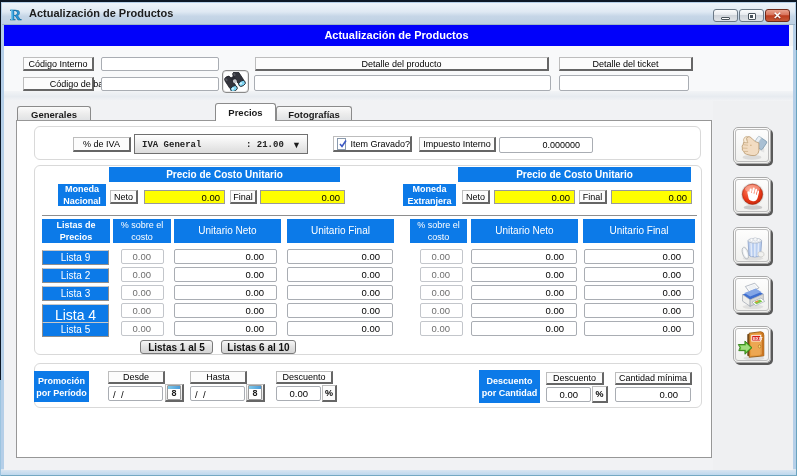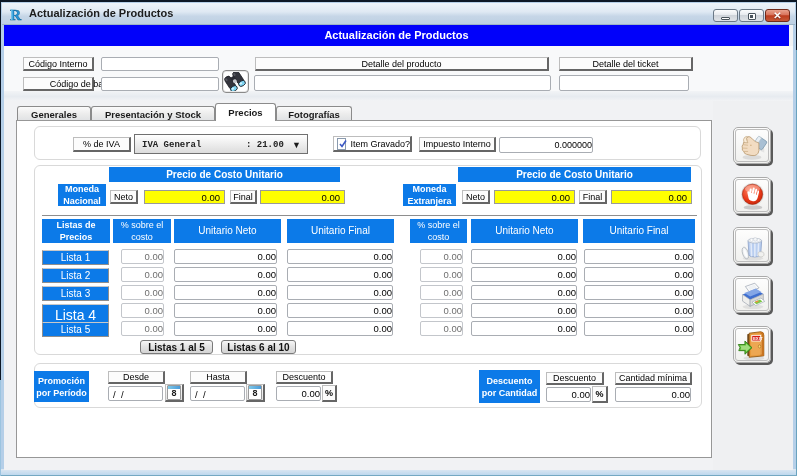--- a/index.html
+++ b/index.html
@@ -19,21 +19,21 @@
 .winbtn{top:9px;height:13px;border:1px solid #6a7886;border-radius:3px;box-sizing:border-box;}
 #btn-min{left:713px;width:25px;background:linear-gradient(#fbfcfd,#e7eaee 45%,#cfd4da 50%,#dfe3e8);}
 #btn-max{left:739px;width:25px;background:linear-gradient(#fbfcfd,#e7eaee 45%,#cfd4da 50%,#dfe3e8);}
 #btn-close{left:765px;width:25px;background:linear-gradient(#e8a18c,#d8745c 45%,#bc3c1e 52%,#c65a38);border-color:#712a1a;}
 .glyph-min{position:absolute;left:7px;top:6.5px;width:9px;height:3px;background:#fdfdfd;border:1px solid #4a545c;border-radius:1px;box-sizing:border-box;}
 .glyph-max{position:absolute;left:7.5px;top:2.5px;width:8px;height:7px;border:1px solid #4a545c;border-radius:1px;background:#fdfdfd;box-sizing:border-box;}.glyph-max:after{content:"";position:absolute;left:1.5px;top:1.5px;width:3px;height:2.5px;background:#4a545c;}
 .glyph-x{position:absolute;left:0;top:0;width:100%;text-align:center;color:#fff;font-weight:bold;font-size:10px;line-height:11px;text-shadow:0 1px 1px #6a2012;}
 
 .hdr{background:#fcfcfc;border:1px solid #bdbdbd;border-right:2px solid #666666;border-bottom:2px solid #666666;box-sizing:border-box;font-size:9px;color:#000;display:flex;align-items:center;justify-content:center;white-space:nowrap;}
 .inp{background:#fff;border:1px solid #a9adb3;border-radius:2px;box-sizing:border-box;font-size:9.5px;color:#000;}
-.num{display:flex;align-items:center;justify-content:flex-end;padding-right:0;}
+.num{display:flex;align-items:center;justify-content:flex-end;padding-right:12px;}
 .blue{background:#0c7ae8;color:#fff;font-weight:bold;font-size:9px;display:flex;align-items:center;justify-content:center;text-align:center;box-sizing:border-box;line-height:12px;}
 .gbox{border:1px solid #d9d9d9;border-radius:6px;background:#fff;box-sizing:border-box;}
 .ybox{background:#ffff00;border:1px solid #9a9a9a;box-sizing:border-box;font-size:9.5px;display:flex;align-items:center;justify-content:flex-end;padding-right:4px;}
 
 .tab{top:106px;height:15px;background:linear-gradient(#fbfbfb,#ececec 50%,#dfe1e3);border:1px solid #8b8b8b;border-bottom:none;border-radius:3px 3px 0 0;box-sizing:border-box;font-size:9.5px;font-weight:bold;color:#1a1a1a;display:flex;align-items:center;justify-content:center;}
 #tab-active{top:103px;height:18px;background:#fff;z-index:5;}
 #tabpanel{left:16px;top:120px;width:696px;height:338px;background:#fff;border:1px solid #979797;box-sizing:border-box;}
 #toolstrip{left:713px;top:101px;width:80px;height:369px;background:#eff0f2;}
 .toolbtn{left:733px;width:38px;height:37px;background:linear-gradient(#fefefe,#f0f0ee);border:1px solid #aaaaaa;border-radius:5px;box-sizing:border-box;box-shadow:2px 2px 0 0 #5a5a5a;display:flex;align-items:center;justify-content:center;overflow:hidden;}
 .toolbtn:before{content:"";position:absolute;left:1px;top:1px;right:1px;bottom:1px;border:1px solid #bdbdbd;border-radius:3px;}
@@ -91,21 +91,20 @@
     </g>
   </svg>
     </div>
   <div class="abs hdr" style="left:255px;top:57px;width:294px;height:14px;">Detalle del producto</div>
   <div class="abs inp" style="left:254px;top:75px;width:297px;height:16px;"></div>
   <div class="abs hdr" style="left:559px;top:57px;width:134px;height:14px;">Detalle del ticket</div>
   <div class="abs inp" style="left:559px;top:75px;width:130px;height:16px;"></div>
 
   <div class="abs" id="toolstrip"></div>
   <div class="abs tab" style="left:17px;width:74px;">Generales</div>
-  <div class="abs tab" style="left:91px;width:124px;">Presentación y Stock</div>
   <div class="abs tab" id="tab-active" style="left:215px;width:61px;">Precios</div>
   <div class="abs tab" style="left:276px;width:76px;">Fotografías</div>
   <div class="abs" id="tabpanel"></div>
 
   <div class="abs gbox" style="left:34px;top:126px;width:667px;height:34px;"></div>
   <div class="abs hdr" style="left:73px;top:137px;width:58px;height:15px;">% de IVA</div>
   <div class="abs" id="combo" style="left:134px;top:134px;width:174px;height:20px;background:linear-gradient(#ffffff,#dcdcdc);border:1px solid #707070;box-sizing:border-box;font-family:'Liberation Mono',monospace;font-size:9px;font-weight:bold;color:#222;">
     <span style="position:absolute;left:7px;top:5px;">IVA General</span>
     <span style="position:absolute;left:111px;top:5px;">: 21.00</span>
     <span style="position:absolute;right:6px;top:5px;font-size:9px;color:#1a1a1a;font-family:'Liberation Sans';">▼</span>
@@ -137,21 +136,21 @@
 
   <div class="abs blue" style="left:42px;top:219px;width:68px;height:24px;">Listas de<br>Precios</div>
   <div class="abs blue" style="left:113px;top:219px;width:58px;height:24px;font-weight:normal;font-size:9px;">% sobre el<br>costo</div>
   <div class="abs blue" style="left:174px;top:219px;width:107px;height:24px;font-weight:normal;font-size:10px;">Unitario Neto</div>
   <div class="abs blue" style="left:287px;top:219px;width:107px;height:24px;font-weight:normal;font-size:10px;">Unitario Final</div>
   <div class="abs blue" style="left:410px;top:219px;width:57px;height:24px;font-weight:normal;font-size:9px;">% sobre el<br>costo</div>
   <div class="abs blue" style="left:471px;top:219px;width:107px;height:24px;font-weight:normal;font-size:10px;">Unitario Neto</div>
   <div class="abs blue" style="left:583px;top:219px;width:112px;height:24px;font-weight:normal;font-size:10px;">Unitario Final</div>
 
   <div id="rows">
-  <div class="abs blue" style="left:42px;top:250px;width:67px;height:15px;font-weight:normal;font-size:10px;border:1px solid #8e8e8e;border-top-color:#c8c8c8;">Lista 1</div>
+  <div class="abs blue" style="left:42px;top:250px;width:67px;height:15px;font-weight:normal;font-size:10px;border:1px solid #8e8e8e;border-top-color:#c8c8c8;">Lista 9</div>
   <div class="abs inp num" style="left:121px;top:249px;width:43px;height:15px;color:#6e6e6e;border-color:#c3c6cb;">0.00</div>
   <div class="abs inp num" style="left:174px;top:249px;width:103px;height:15px;">0.00</div>
   <div class="abs inp num" style="left:287px;top:249px;width:106px;height:15px;">0.00</div>
   <div class="abs inp num" style="left:420px;top:249px;width:43px;height:15px;color:#6e6e6e;border-color:#c3c6cb;">0.00</div>
   <div class="abs inp num" style="left:471px;top:249px;width:106px;height:15px;">0.00</div>
   <div class="abs inp num" style="left:584px;top:249px;width:110px;height:15px;">0.00</div>
   <div class="abs blue" style="left:42px;top:268px;width:67px;height:15px;font-weight:normal;font-size:10px;border:1px solid #8e8e8e;border-top-color:#c8c8c8;">Lista 2</div>
   <div class="abs inp num" style="left:121px;top:267px;width:43px;height:15px;color:#6e6e6e;border-color:#c3c6cb;">0.00</div>
   <div class="abs inp num" style="left:174px;top:267px;width:103px;height:15px;">0.00</div>
   <div class="abs inp num" style="left:287px;top:267px;width:106px;height:15px;">0.00</div>

